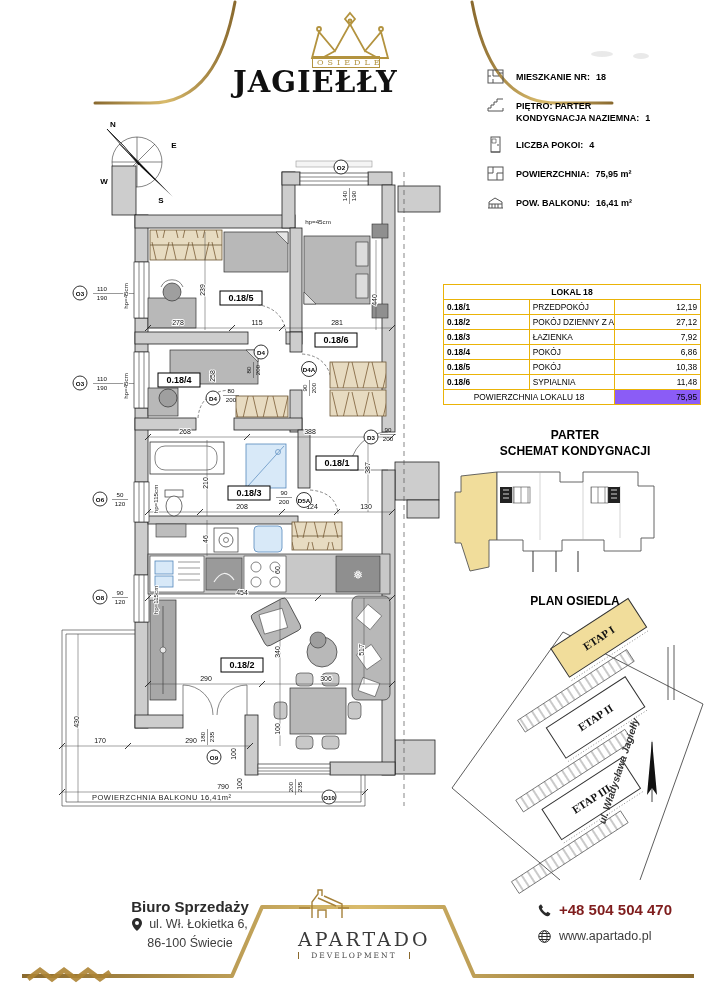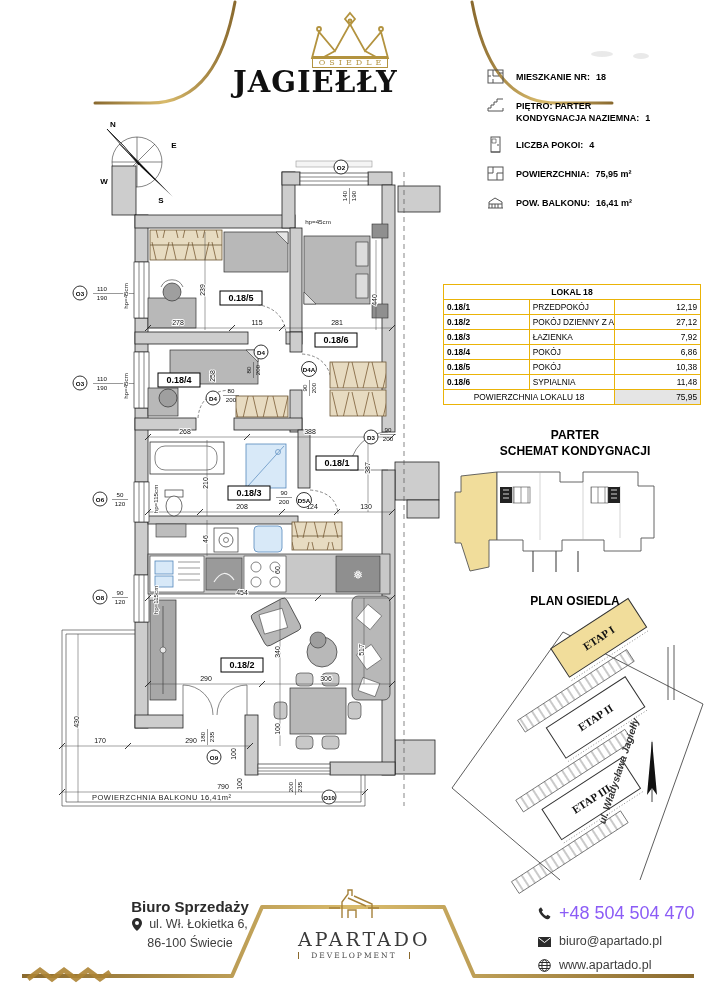--- a/index.html
+++ b/index.html
@@ -40,23 +40,23 @@
   .col-id{width:40px;font-weight:700}
   .col-nm{width:133px}
   .col-ar{width:65px;text-align:right}
   .sum-lbl{text-align:center}
   
   .sec-title{font-size:12px;font-weight:700;color:#000;text-align:center;line-height:1.3}
   
   .f-office{font-size:15px;font-weight:700;color:#2b2b2b;text-align:center}
   .f-addr{font-size:12.5px;color:#3d3d3d;text-align:center;line-height:1.55}
   .f-contact{font-size:12.5px;color:#3d3d3d;line-height:1.9}
-  .f-contact .ph{font-size:18px;font-weight:400;color:#8b5cf6}
+  .f-contact .ph{font-size:15px;font-weight:700;color:#7f1d1d}
   .f-contact .row{display:flex;align-items:center;gap:8px}
-  .brand{text-align:center}
+  .brand{}
   .brand-name{font-family:"DejaVu Serif",serif;font-size:19px;letter-spacing:3px;color:#3a3a3a}
   .brand-sub{display:flex;align-items:center;justify-content:center;gap:12px;margin-top:1px}
   .brand-sub span.txt{font-family:"DejaVu Serif",serif;font-size:7.5px;letter-spacing:2px;color:#4a4a4a}
   .brk{width:12px;height:6px;border-bottom:1px solid #8a6a2f}
   .brk.l{border-left:1px solid #8a6a2f}
   .brk.r{border-right:1px solid #8a6a2f}
   .pinline{display:flex;align-items:center;justify-content:center;gap:7px}
 </style>
 </head>
 <body>
@@ -484,21 +484,21 @@
       <polygon points="652,740 657,795 652,788 647,795" fill="#111"></polygon>
     </g>
   </g>
 
   <g>
     <path d="M22,976 L232,976 L262,907 L444,907 L474,976 L694,976" stroke="url(#gold)" stroke-width="4" fill="none" stroke-linejoin="round"></path>
     <polyline points="28,979 40,970 52,979 64,970 76,979 88,970 100,979 110,972" stroke="#ad8434" stroke-width="5" fill="none" opacity=".9"></polyline>
   </g>
 </svg>
 
-<div class="abs" style="left:312px;top:56px;width:76px">
+<div class="abs" style="left:312px;top:56px;width:68px">
   <div class="logo-osiedle">OSIEDLE</div>
 </div>
 <div class="abs logo-name" style="left:233px;top:68px;width:240px">JAGIEŁŁY</div>
 
 <div class="abs" style="left:487px;top:68px;width:215px">
   <div class="info-row">
     <svg class="info-icon" viewBox="0 0 17 17">
           <g stroke="#555" fill="none" stroke-width="1">
             <rect x="1" y="2" width="15" height="13"></rect>
             <path d="M6,2 L6,8 M6,11 L6,15 M1,8 L4,8 M6,8 L12,8 M12,5 L16,5"></path>
@@ -577,21 +577,21 @@
             <td class="col-nm">POKÓJ</td>
             <td class="col-ar">10,38</td>
           </tr>
     <tr>
             <td class="col-id">0.18/6</td>
             <td class="col-nm">SYPIALNIA</td>
             <td class="col-ar">11,48</td>
           </tr>
     <tr>
             <td colspan="2" class="sum-lbl">POWIERZCHNIA LOKALU 18</td>
-            <td class="col-ar" style="background:#e5e5e5">75,95</td>
+            <td class="col-ar" style="background:#8b5cf6">75,95</td>
           </tr>
   </tbody>
       </table>
 </div>
 
 <div class="abs sec-title" style="left:445px;top:428px;width:260px">
   <div>PARTER</div>
   <div>SCHEMAT KONDYGNACJI</div>
 </div>
 <div class="abs sec-title" style="left:445px;top:594px;width:260px">PLAN OSIEDLA</div>
@@ -627,27 +627,20 @@
 </div>
 
 <div class="abs f-contact" style="left:538px;top:896px;width:165px">
   <div class="row">
     <svg width="13" height="13" viewBox="0 0 13 13">
           <path d="M3.2,0.6 L5,3.2 L3.8,4.6 C4.4,6.2 6.4,8.4 8.2,9.1 L9.6,7.8 L12.4,9.6 C12.4,9.6 11.8,12.6 9.4,12.2 C6.2,11.6 1.4,7 0.8,3.4 C0.5,1.4 3.2,0.6 3.2,0.6 Z" fill="#2b2b2b"></path>
         </svg>
     <span class="ph">+48 504 504 470</span>
   </div>
   <div class="row">
-    <svg width="13" height="10" viewBox="0 0 13 10">
-          <rect x="0" y="0" width="13" height="10" fill="#2b2b2b"></rect>
-          <path d="M0.5,0.8 L6.5,5.5 L12.5,0.8" stroke="#fff" stroke-width="1" fill="none"></path>
-        </svg>
-    <span>biuro@apartado.pl</span>
-  </div>
-  <div class="row">
     <svg width="13" height="13" viewBox="0 0 13 13">
           <g stroke="#2b2b2b" fill="none" stroke-width="1">
             <circle cx="6.5" cy="6.5" r="5.8"></circle>
             <ellipse cx="6.5" cy="6.5" rx="2.6" ry="5.8"></ellipse>
             <path d="M0.7,6.5 L12.3,6.5 M1.5,3.5 L11.5,3.5 M1.5,9.5 L11.5,9.5"></path>
           </g>
         </svg>
     <span>www.apartado.pl</span>
   </div>
 </div>

